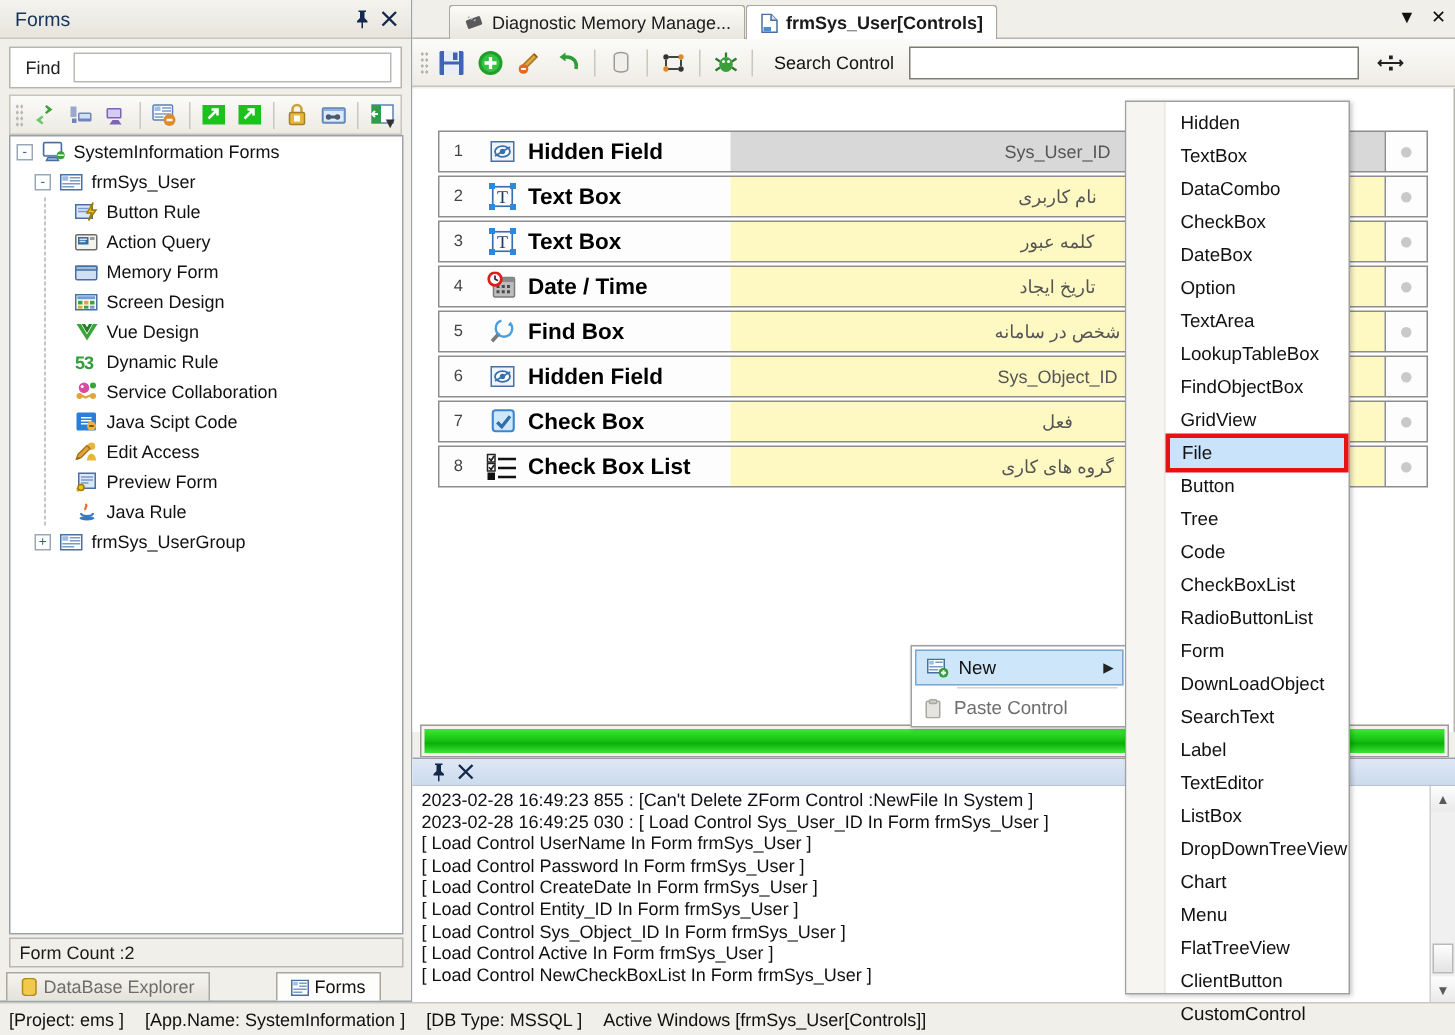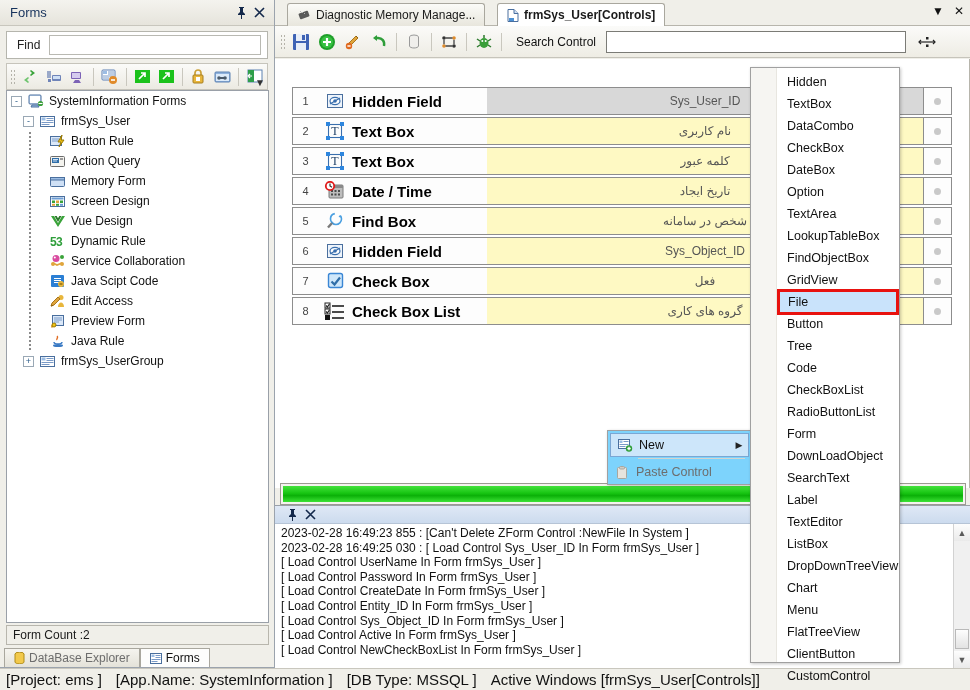--- a/index.html
+++ b/index.html
@@ -79,20 +79,21 @@
 
   #form-count {
     position: absolute; left: 6px; top: 625px; width: 263px; height: 20px;
     background: #f0efe9; border: 1px solid #b8b6ad;
     display: flex; align-items: center; padding-left: 6px; font-size: 12px; color: #1a1a1a;
   }
   #left-tabs {
     position: absolute; left: 0px; top: 648px; width: 275px; height: 20px;
     display: flex; align-items: flex-end; padding-left: 4px;
     border-bottom: 1px solid #9ba3ad;
+    gap: 44px;
   }
   .ltab {
     height: 19px; display: flex; align-items: center; gap: 4px;
     padding: 0 9px; font-size: 12px;
     border: 1px solid #a9a79e; border-bottom: none;
     background: linear-gradient(to bottom,#f5f4ef,#e4e2d9); color: #6d6d6d;
   }
   .ltab.sel { background: #fdfdfc; color: #111; position: relative; z-index: 2; }
 
   
@@ -188,36 +189,36 @@
     background: #c9e3fb;
     border: 1px solid #7ba7d4;
     outline: 3px solid #e8120f;
     outline-offset: -1px;
     margin: 0 2px; padding-left: 8px;
   }
 
   
   #ctx-menu {
     position: absolute; left: 607px; top: 430px; width: 145px; height: 55px;
-    background: #7dd3fc; border: 1px solid #a0a0a0; z-index: 40;
+    background: #ffffff; border: 1px solid #a0a0a0; z-index: 40;
     box-shadow: 1px 1px 3px rgba(0,0,0,.22); padding: 2px 0;
   }
   #ctx-menu .cmi { height: 24px; display: flex; align-items: center; font-size: 12.5px; }
   #ctx-menu .cmi .ic { width: 28px; display: flex; align-items: center; justify-content: center; flex: none; }
   #ctx-menu .cmi .tx { flex: 1; color: #111; }
   #ctx-menu .cmi .arrow { width: 18px; text-align: center; font-size: 9px; color: #222; }
   #ctx-menu .cmi.sel { background: #cde6fa; border: 1px solid #7ba7d4; margin: 0 2px; }
   #ctx-menu .cmi.dis .tx { color: #6d6d6d; }
   #ctx-menu .divider { height: 1px; background: #d6d4ce; margin: 1px 6px 1px 30px; }
 
   
   #statusbar {
     position: absolute; left: 0; top: 668px; width: 970px; height: 22px;
     background: #f0efe9; border-top: 1px solid #c9c7be;
-    display: flex; align-items: center; padding-left: 6px; font-size: 15px; color: #111;
+    display: flex; align-items: center; padding-left: 6px; font-size: 12px; color: #111;
   }
   #statusbar .gap { width: 14px; }
 
   
   svg { display: block; }
 </style>
 </head>
 <body>
 
 <div id="root">
@@ -534,21 +535,21 @@
             </svg>
         </span>
         <span>Forms</span>
       </div>
     </div>
   </div>
 
   <div id="main">
 
     <div id="tabbar">
-      <div class="dtab" id="dtab0" style="left:12px;">
+      <div class="dtab" id="dtab0" style="left:24px;">
         <span>
           <svg width="14" height="12" viewBox="0 0 14 12">
               <rect x="2" y="3" width="10" height="6" rx="1" transform="rotate(-20 7 6)" fill="#5a5a5a"></rect>
               <path d="M3 3l1-1M5 4l1-1M7 5l1-1" stroke="#b8b8b8" stroke-width="1"></path>
             </svg>
         </span>
         <span>Diagnostic Memory Manage...</span>
       </div>
       <div class="dtab sel" id="dtab1" style="left:222px;">
         <span>

